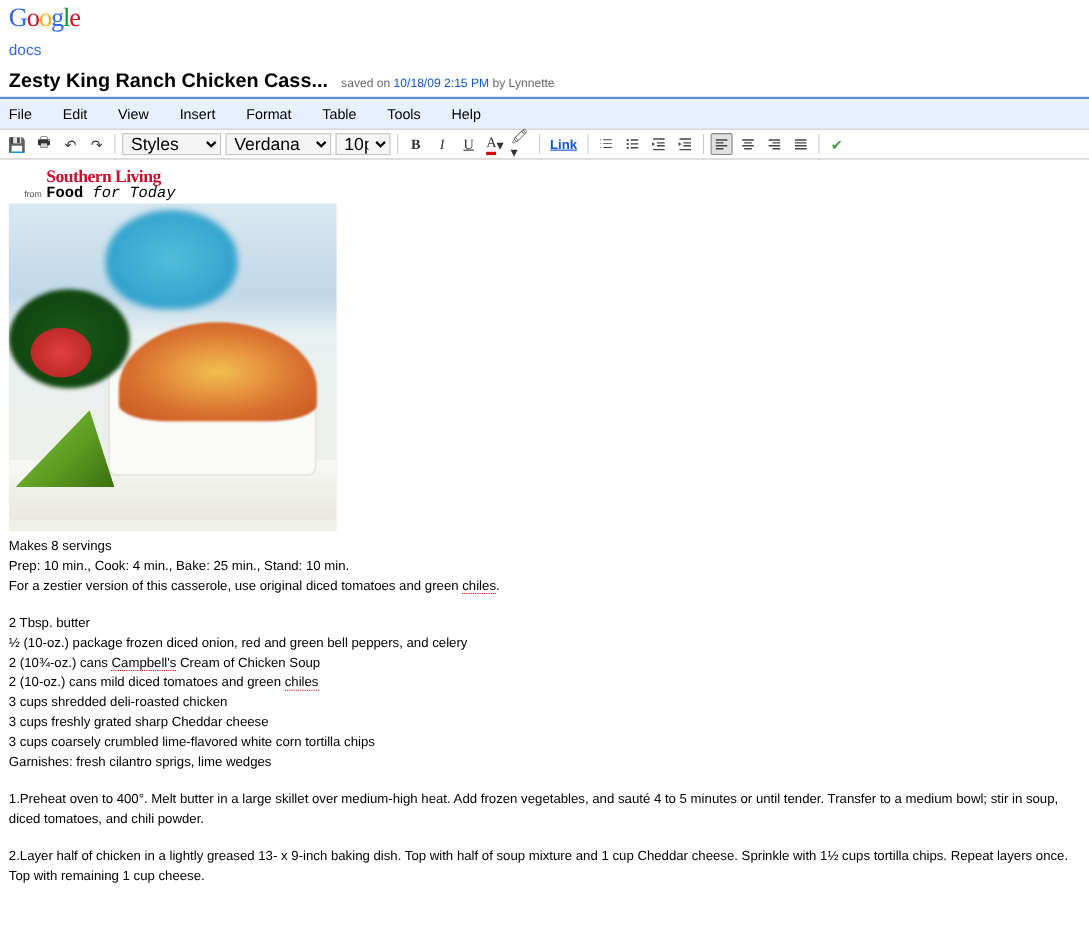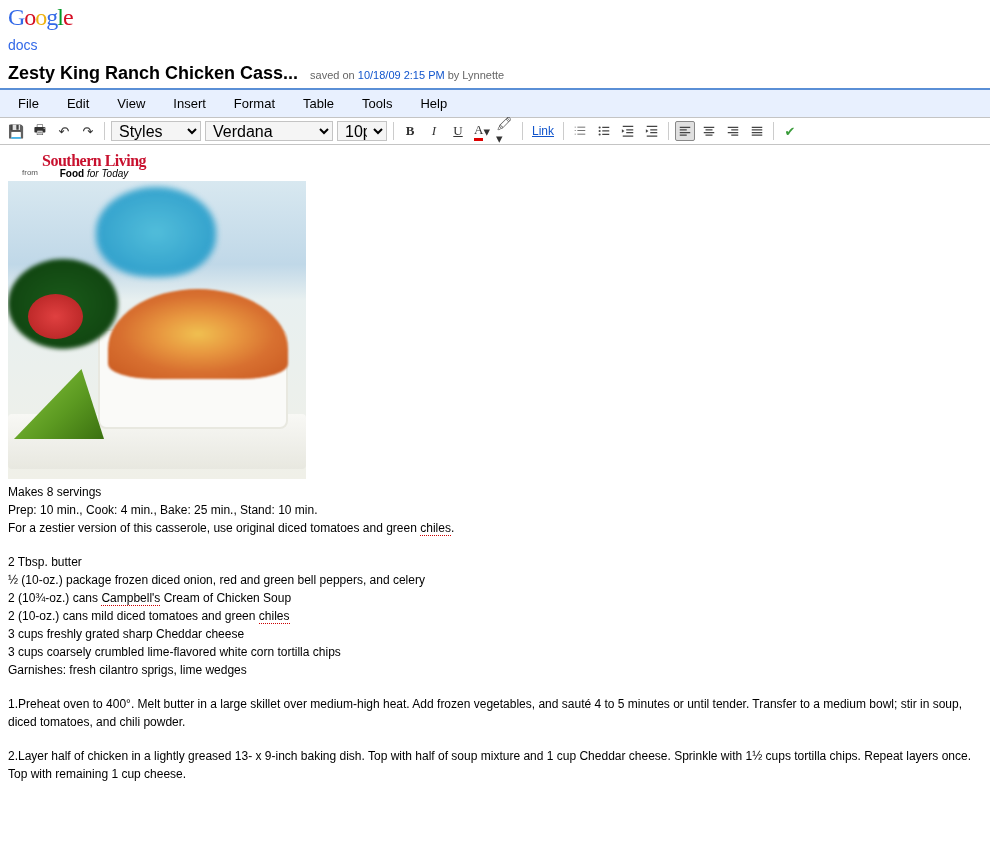--- a/index.html
+++ b/index.html
@@ -6,38 +6,38 @@
 body { font-family: Arial, sans-serif; font-size: 13px; background: #fff; width: 990px; }
 .logo-bar { padding: 4px 8px; display: flex; align-items: baseline; gap: 6px; flex-direction: column; }
 .logo-google { font-family: Georgia, serif; font-size: 24px; letter-spacing: -1px; }
 .g1 { color: #3369e8; } .g2 { color: #d50f25; } .g3 { color: #eeb211; } .g4 { color: #3369e8; } .g5 { color: #009925; } .g6 { color: #d50f25; }
 .logo-docs { color: #3369e8; font-size: 14px; font-family: Arial; }
 .title-bar { padding: 6px 8px 4px; display: flex; align-items: baseline; gap: 12px; }
 .doc-title { font-size: 18px; font-weight: bold; color: #000; }
 .save-info { font-size: 11px; color: #666; }
 .save-date { color: #1155cc; }
 .blue-rule { height: 2px; background: #5a8fd6; }
-.menubar { background: #e8f0fe; padding: 4px 14px; display: flex; gap: 20px; border-bottom: 1px solid #c4c4c4; }
+.menubar { background: #e8f0fe; padding: 4px 4px; display: flex; gap: 20px; border-bottom: 1px solid #c4c4c4; }
 .menu-item { font-size: 13px; color: #000; cursor: pointer; padding: 2px 4px; }
 .toolbar { background: #fff; padding: 3px 6px; display: flex; align-items: center; gap: 4px; border-bottom: 1px solid #c4c4c4; flex-wrap: nowrap; }
 .tb-btn { width: 20px; height: 20px; display: inline-flex; align-items: center; justify-content: center; cursor: pointer; font-size: 13px; color: #333; }
 .tb-sep { width: 1px; height: 18px; background: #ccc; margin: 0 2px; }
 .tb-select { font-size: 16px; height: 20px; border: 1px solid #c4c4c4; background: #f5f5f5; padding: 0 3px; }
 .tb-bold { font-weight: bold; font-family: Georgia; }
 .tb-italic { font-style: italic; font-family: Georgia; }
 .tb-underline { text-decoration: underline; font-family: Georgia; }
-.tb-link { color: #1155cc; text-decoration: underline; font-weight: normal; font-size: 12px; }
+.tb-link { color: #1155cc; text-decoration: underline; font-weight: bold; font-size: 12px; }
 .tb-icon svg { width: 14px; height: 14px; }
 .doc-area { padding: 8px; font-family: Verdana, sans-serif; font-size: 12px; line-height: 1.5; color: #000; }
 .recipe-title { font-weight: bold; margin-bottom: 2px; }
 .from-block { display: flex; align-items: flex-end; gap: 4px; margin-bottom: 2px; padding-left: 14px; }
 .from-label { font-size: 8px; color: #555; }
 .sl-brand { line-height: 1; }
 .sl-top { color: #c8102e; font-family: Georgia, serif; font-size: 16px; font-weight: bold; letter-spacing: -0.5px; }
-.sl-bot { font-size: 10px; font-family: Liberation Sans, sans-serif; text-align: center; }
+.sl-bot { font-size: 14px; font-family: Liberation Mono, monospace; text-align: center; }
 .sl-bot b { font-weight: bold; }
 .photo { width: 298px; height: 298px; margin-bottom: 4px; position: relative; overflow: hidden; background: linear-gradient(180deg, #d8e8f0 0%, #c0d8e8 28%, #e8f0f0 40%, #f0f0e8 100%); }
 .glass { position: absolute; top: 6px; left: 88px; width: 120px; height: 90px; background: radial-gradient(ellipse at center, #3db8d8 0%, #1a98c8 70%); border-radius: 50% 50% 45% 45%; filter: blur(3px); opacity: 0.85; }
 .dish { position: absolute; bottom: 50px; left: 90px; width: 190px; height: 100px; background: #fafaf8; border-radius: 8px; border: 2px solid #e8e8e0; }
 .casserole { position: absolute; bottom: 100px; left: 100px; width: 180px; height: 90px; background: radial-gradient(ellipse, #f0c050 0%, #e89840 30%, #d87030 60%, #c85820 100%); border-radius: 60% 60% 30% 30% / 80% 80% 20% 20%; filter: blur(1px); }
 .salad { position: absolute; bottom: 130px; left: 0; width: 110px; height: 90px; background: radial-gradient(ellipse, #1a5a1a 0%, #0d3d0d 100%); border-radius: 50%; filter: blur(2px); }
 .tomato { position: absolute; bottom: 140px; left: 20px; width: 55px; height: 45px; background: radial-gradient(ellipse, #e04040 0%, #b02020 100%); border-radius: 50%; }
 .lime { position: absolute; bottom: 40px; left: 6px; width: 90px; height: 70px; background: linear-gradient(135deg, #8ac840 0%, #5a9820 60%, #3a7010 100%); clip-path: polygon(0% 100%, 100% 100%, 75% 0%); }
 .plate { position: absolute; bottom: 10px; left: 0; width: 298px; height: 55px; background: linear-gradient(180deg, #f8f8f5 0%, #e8e8e0 100%); border-radius: 4px; }
 .doc-area p { margin: 0; }
@@ -74,21 +74,21 @@
   <span class="menu-item">Help</span>
 </div>
 
 <div class="toolbar">
   <span class="tb-btn" style="color:#3b6db8">💾</span>
   <span class="tb-btn">🖶</span>
   <span class="tb-btn">↶</span>
   <span class="tb-btn">↷</span>
   <span class="tb-sep"></span>
   <select class="tb-select" style="width:90px"><option>Styles</option></select>
-  <select class="tb-select" style="width:128px"><option>Verdana</option></select>
+  <select class="tb-select" style="width:96px"><option>Verdana</option></select>
   <select class="tb-select" style="width:50px"><option>10pt</option></select>
   <span class="tb-sep"></span>
   <span class="tb-btn tb-bold">B</span>
   <span class="tb-btn tb-italic">I</span>
   <span class="tb-btn tb-underline">U</span>
   <span class="tb-btn"><span style="border-bottom:3px solid #d00;font-family:Georgia">A</span>▾</span>
   <span class="tb-btn">🖍▾</span>
   <span class="tb-sep"></span>
   <span class="tb-btn tb-link" style="width:auto;padding:0 3px">Link</span>
   <span class="tb-sep"></span>
@@ -158,20 +158,21 @@
     <div class="lime"></div>
   </div>
   <p>Makes 8 servings</p>
   <p>Prep: 10 min., Cook: 4 min., Bake: 25 min., Stand: 10 min.</p>
   <p><span>For a zestier version of this casserole, use original diced tomatoes and green </span><span class="dotted">chiles</span><span>.</span></p>
   <div class="spacer"></div>
   <p>2 Tbsp. butter</p>
   <p>½ (10-oz.) package frozen diced onion, red and green bell peppers, and celery</p>
   <p><span>2 (10¾-oz.) cans </span><span class="dotted">Campbell's</span><span> Cream of Chicken Soup</span></p>
   <p><span>2 (10-oz.) cans mild diced tomatoes and green </span><span class="dotted">chiles</span></p>
+  <p>3 cups shredded deli-roasted chicken</p>
   <p>3 cups freshly grated sharp Cheddar cheese</p>
   <p>3 cups coarsely crumbled lime-flavored white corn tortilla chips</p>
   <p>Garnishes: fresh cilantro sprigs, lime wedges</p>
   <div class="spacer"></div>
   <p>1.Preheat oven to 400°. Melt butter in a large skillet over medium-high heat. Add frozen vegetables, and sauté 4 to 5 minutes or until tender. Transfer to a medium bowl; stir in soup, diced tomatoes, and chili powder.</p>
   <div class="spacer"></div>
   <p>2.Layer half of chicken in a lightly greased 13- x 9-inch baking dish. Top with half of soup mixture and 1 cup Cheddar cheese. Sprinkle with 1½ cups tortilla chips. Repeat layers once. Top with remaining 1 cup cheese.</p>
   <div class="spacer"></div>
   <div class="spacer"></div>
 

